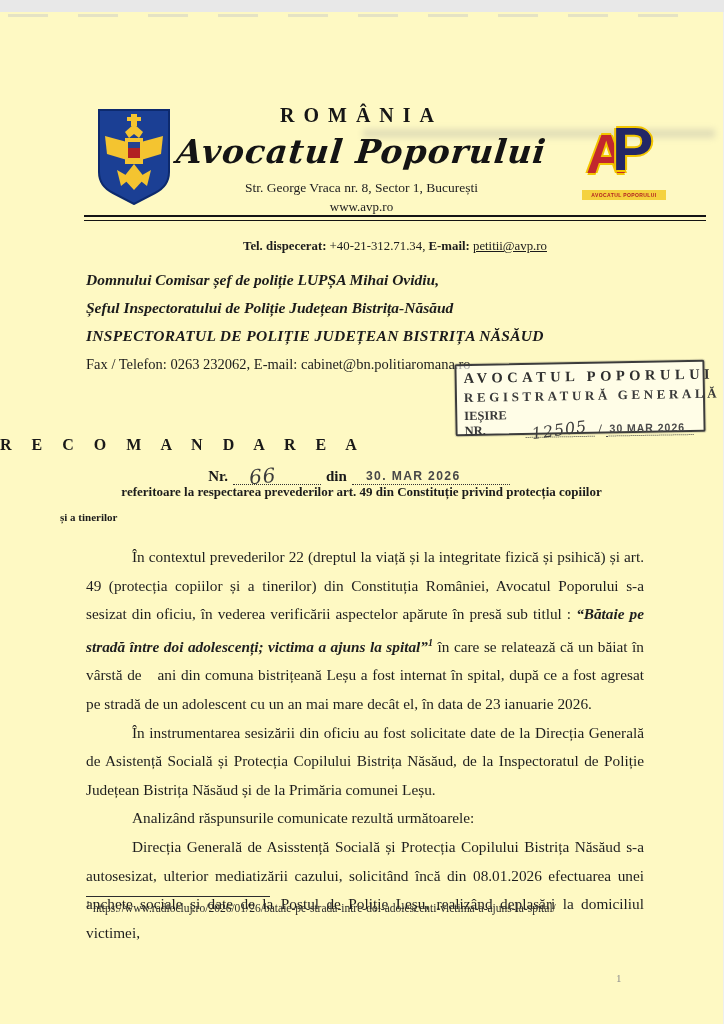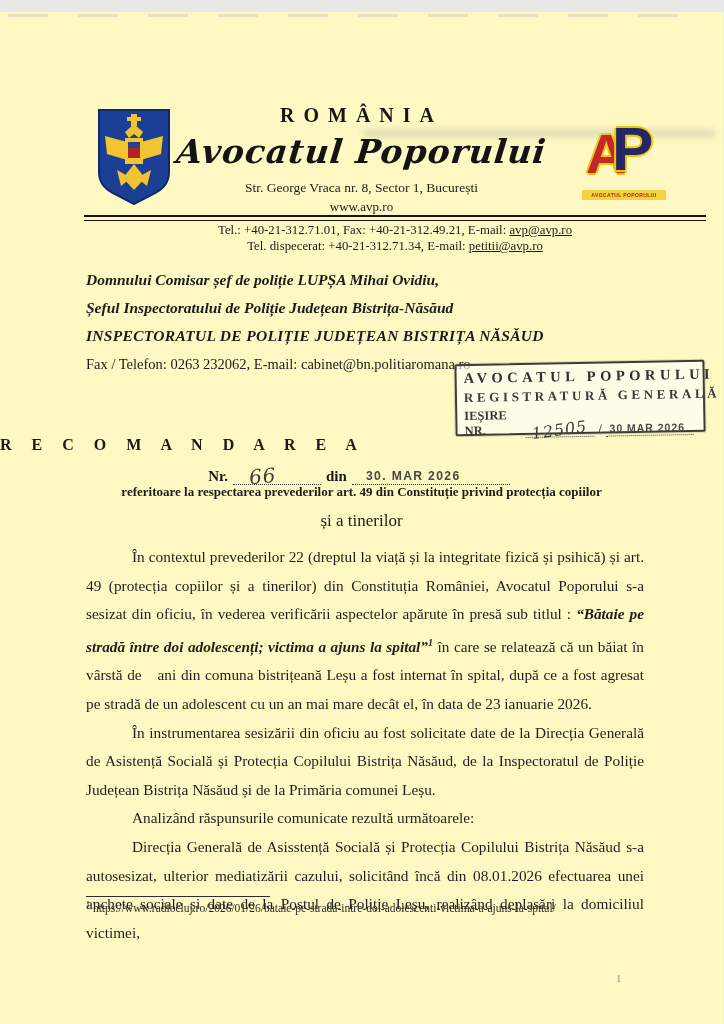--- a/index.html
+++ b/index.html
@@ -54,21 +54,21 @@
     position:absolute; left:2px; top:72px; width:84px; height:10px;
     background:#f5d23f; color:#b22222; font-family:"Liberation Sans", sans-serif;
     font-size:5px; font-weight:bold; text-align:center; line-height:10px; letter-spacing:.4px;
     overflow:hidden;
   }
   
   .double-rule { position:absolute; left:84px; top:203px; width:622px; height:6px;
     border-top:2.5px solid #141414; border-bottom:1.5px solid #141414; }
   .contact1 { position:absolute; left:84px; top:211px; width:622px; text-align:center; font-size:12.8px; }
   .contact2 { position:absolute; left:84px; top:227px; width:622px; text-align:center; font-size:12.8px; }
-  .contact b { font-weight:normal; }
+  .contact b { font-weight:bold; }
   .email-link { text-decoration:underline; color:#1c1c1c; }
 
   
   .addressee { position:absolute; left:86px; top:254px; width:570px; }
   .addr-line { font-size:15.5px; font-weight:bold; font-style:italic; line-height:28px; }
   .addr-line.caps { letter-spacing:.3px; }
   .addr-fax { font-size:14.5px; font-weight:normal; font-style:normal; line-height:28px; }
 
   
   .stamp {
@@ -114,21 +114,21 @@
     position:absolute; left:16px; top:-20px;
     font-family:"DejaVu Serif", serif; font-style:italic; font-size:20px; font-weight:normal;
     color:#3c3c3c; transform:rotate(-5deg); letter-spacing:1px;
   }
   .stamped-date {
     position:absolute; left:14px; top:-16px;
     font-family:"Liberation Sans", sans-serif; font-size:13.5px; font-weight:bold;
     color:#474747; letter-spacing:1.5px; transform:scaleX(.9); transform-origin:left; white-space:nowrap;
   }
   .subject1 { position:absolute; left:60px; right:60px; top:472px; text-align:center; font-size:13px; font-weight:bold; }
-  .subject2 { position:absolute; left:60px; right:60px; top:499px; text-align:center; font-size:17px; font-weight:normal; }
+  .subject2 { position:absolute; left:60px; right:60px; top:499px; font-size:11px; font-weight:bold; }
 
   
   .body-text { position:absolute; left:86px; top:531px; width:558px; }
   .body-text p {
     font-size:15.3px; line-height:28.6px; text-align:justify; text-indent:46px;
     color:#1e1e1e;
   }
   .bi { font-weight:bold; font-style:italic; }
   .fn-ref { font-size:10px; vertical-align:super; font-weight:bold; font-style:italic; }
   .gap { display:inline-block; width:16px; }
@@ -172,23 +172,20 @@
 
   <div class="ap-logo">
     <div class="ap-letters">
       <span class="ap-a">A</span>
       <span class="ap-p">P</span>
     </div>
     <div class="ap-caption">AVOCATUL POPORULUI</div>
   </div>
 
   <div class="double-rule"></div>
-  <div class="contact contact1">
-    <span>Tel.: +40-21-312.71.01, Fax: +40-21-312.49.21, E-mail: </span><span class="email-link">avp@avp.ro</span>
-  </div>
   <div class="contact contact2">
     <b>Tel. dispecerat:</b><span> +40-21-312.71.34, </span><b>E-mail:</b><span> </span><span class="email-link">petitii@avp.ro</span>
   </div>
 
   <div class="addressee">
     <div class="addr-line">Domnului Comisar șef de poliție LUPȘA Mihai Ovidiu,</div>
     <div class="addr-line">Șeful Inspectoratului de Poliție Județean Bistrița-Năsăud</div>
     <div class="addr-line caps">INSPECTORATUL DE POLIȚIE JUDEȚEAN BISTRIȚA NĂSĂUD</div>
     <div class="addr-fax">Fax / Telefon: 0263 232062, E-mail: cabinet@bn.politiaromana.ro</div>
   </div>

